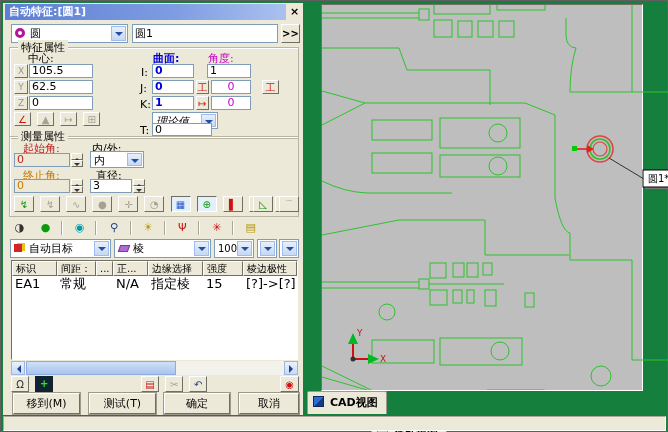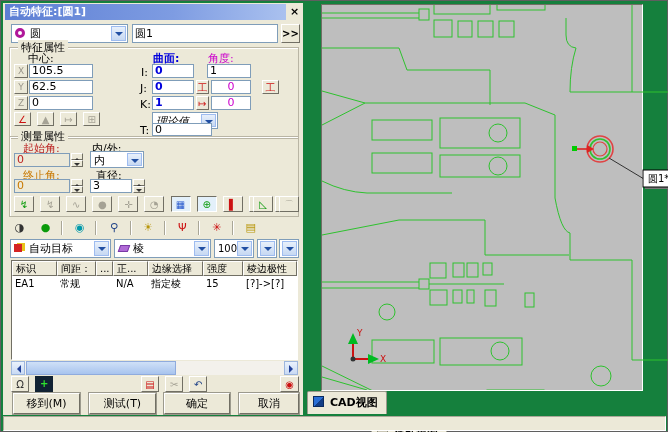--- a/index.html
+++ b/index.html
@@ -64,21 +64,21 @@
   .vsep { display:inline-block; width:1px; height:14px; margin:1px 1px 0 1px;
     background:#fff; box-shadow:-1px 0 0 #a9a696; vertical-align:top; }
 
   
   #ttable { position:absolute; left:8px; top:257px; width:287px; height:100px;
     border:1px solid; border-color:#716f64 #fff #fff #716f64; background:#fff; }
   .thead { display:flex; height:15px; }
   .hc { background:#ece9d8; border:1px solid; border-color:#fff #716f64 #716f64 #fff;
     font-size:10px; line-height:13px; padding-left:3px; overflow:hidden; white-space:nowrap; }
   .trow { display:flex; height:15px; }
-  .rc { font-size:10px; line-height:15px; padding-left:3px; white-space:nowrap; overflow:hidden; }
+  .rc { font-size:13px; line-height:15px; padding-left:3px; white-space:nowrap; overflow:hidden; }
 
   
   .hscroll { position:absolute; left:8px; top:358px; width:287px; height:14px; background:#f3f1ec; }
   .sbtn { position:absolute; top:0; width:14px; height:14px;
     background:linear-gradient(#e9f1fc,#c9daf4); border:1px solid #9db6dd; }
   .sbtn:after { content:""; position:absolute; top:3px; border:4px solid transparent; }
   .sbtn.l { left:0; } .sbtn.l:after { left:1px; border-right-color:#21409a; }
   .sbtn.r { right:0; } .sbtn.r:after { left:4px; border-left-color:#21409a; }
   .sthumb { position:absolute; left:15px; top:0; width:150px; height:14px;
     background:linear-gradient(#cfe0f7,#a8c4ee); border:1px solid #8fabdd; }

